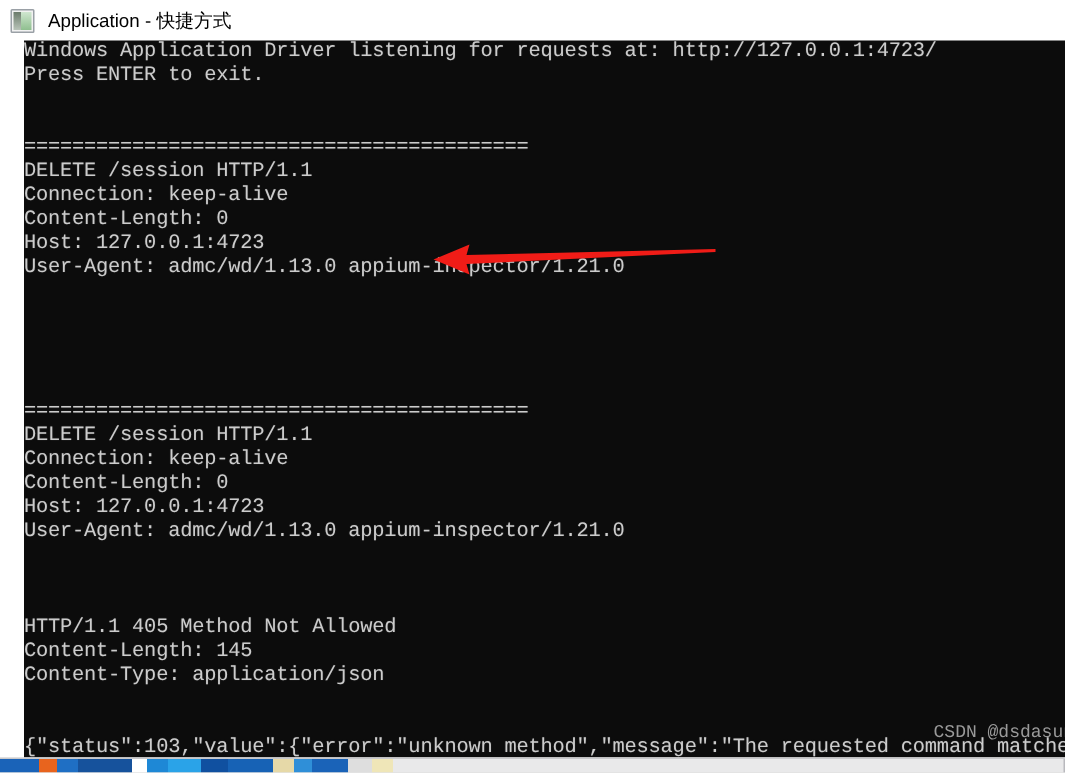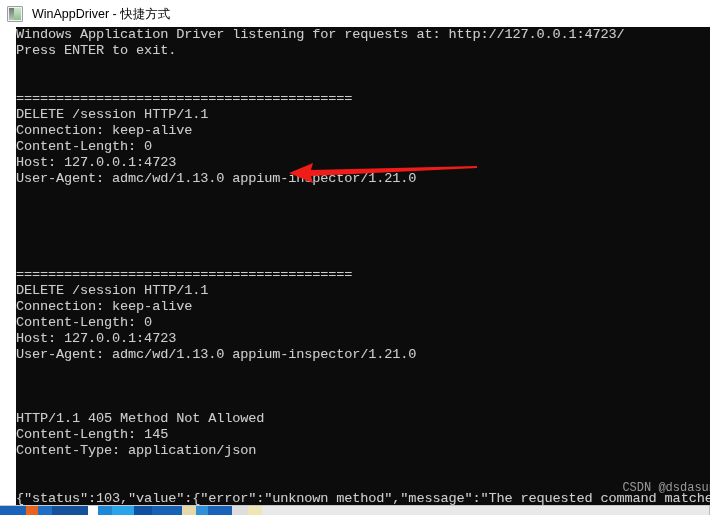--- a/index.html
+++ b/index.html
@@ -132,21 +132,21 @@
   }
   .tb-spacer { flex: 1 1 auto; height: 10px; }
 </style>
 </head>
 <body>
 
 <div class="window">
 
   <div class="titlebar">
     <div class="title-icon"></div>
-    <div class="title-text">WinAppDriver - 快捷方式</div>
+    <div class="title-text">Application - 快捷方式</div>
   </div>
 
   <div class="console">
     <pre class="console-text">Windows Application Driver listening for requests at: http://127.0.0.1:4723/
 Press ENTER to exit.
 
 
 ==========================================
 DELETE /session HTTP/1.1
 Connection: keep-alive

